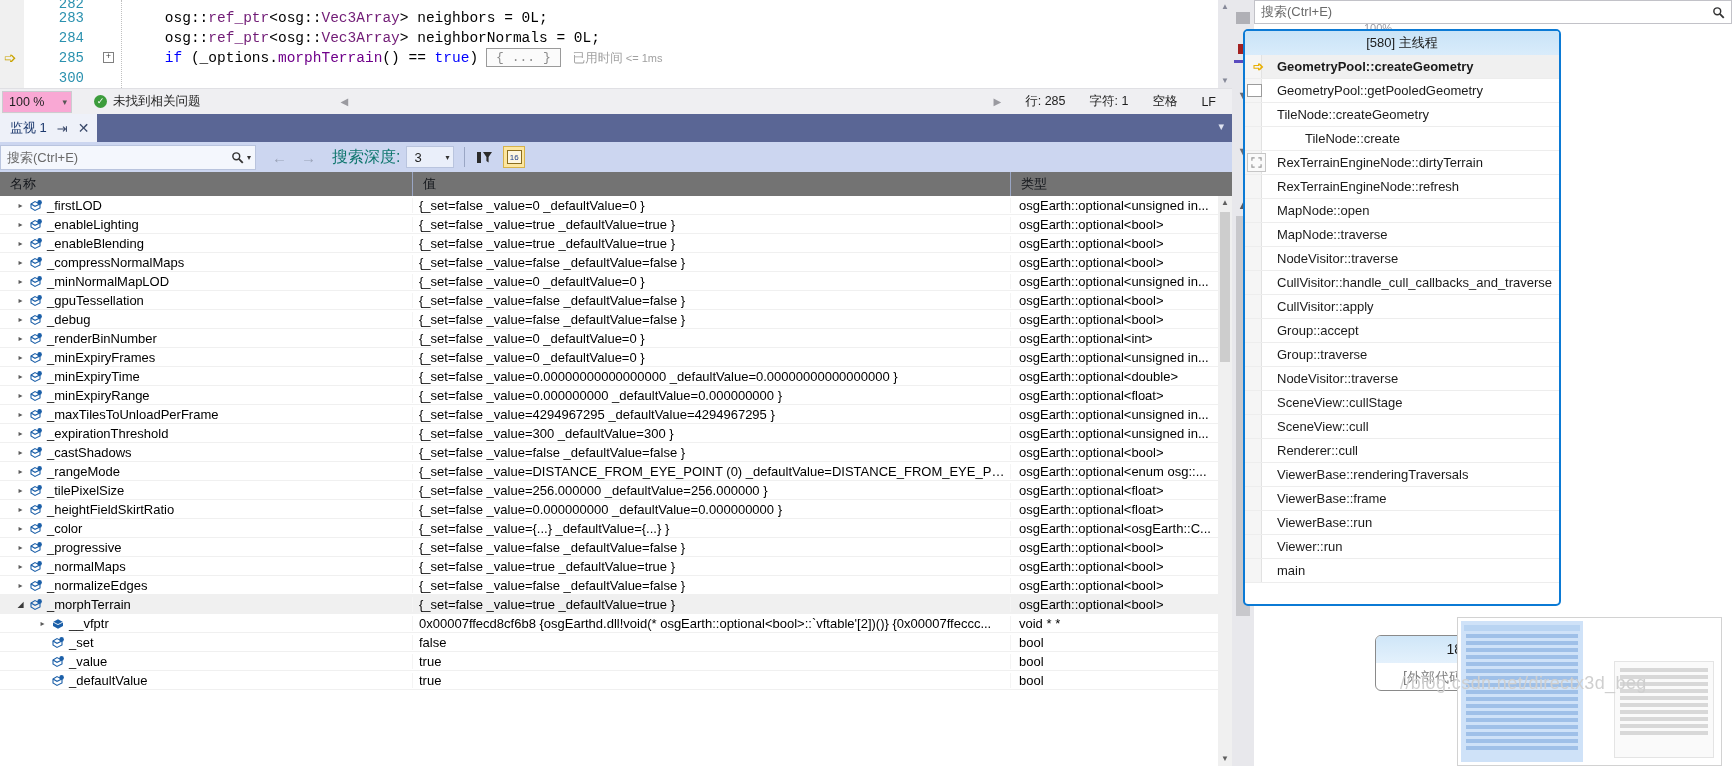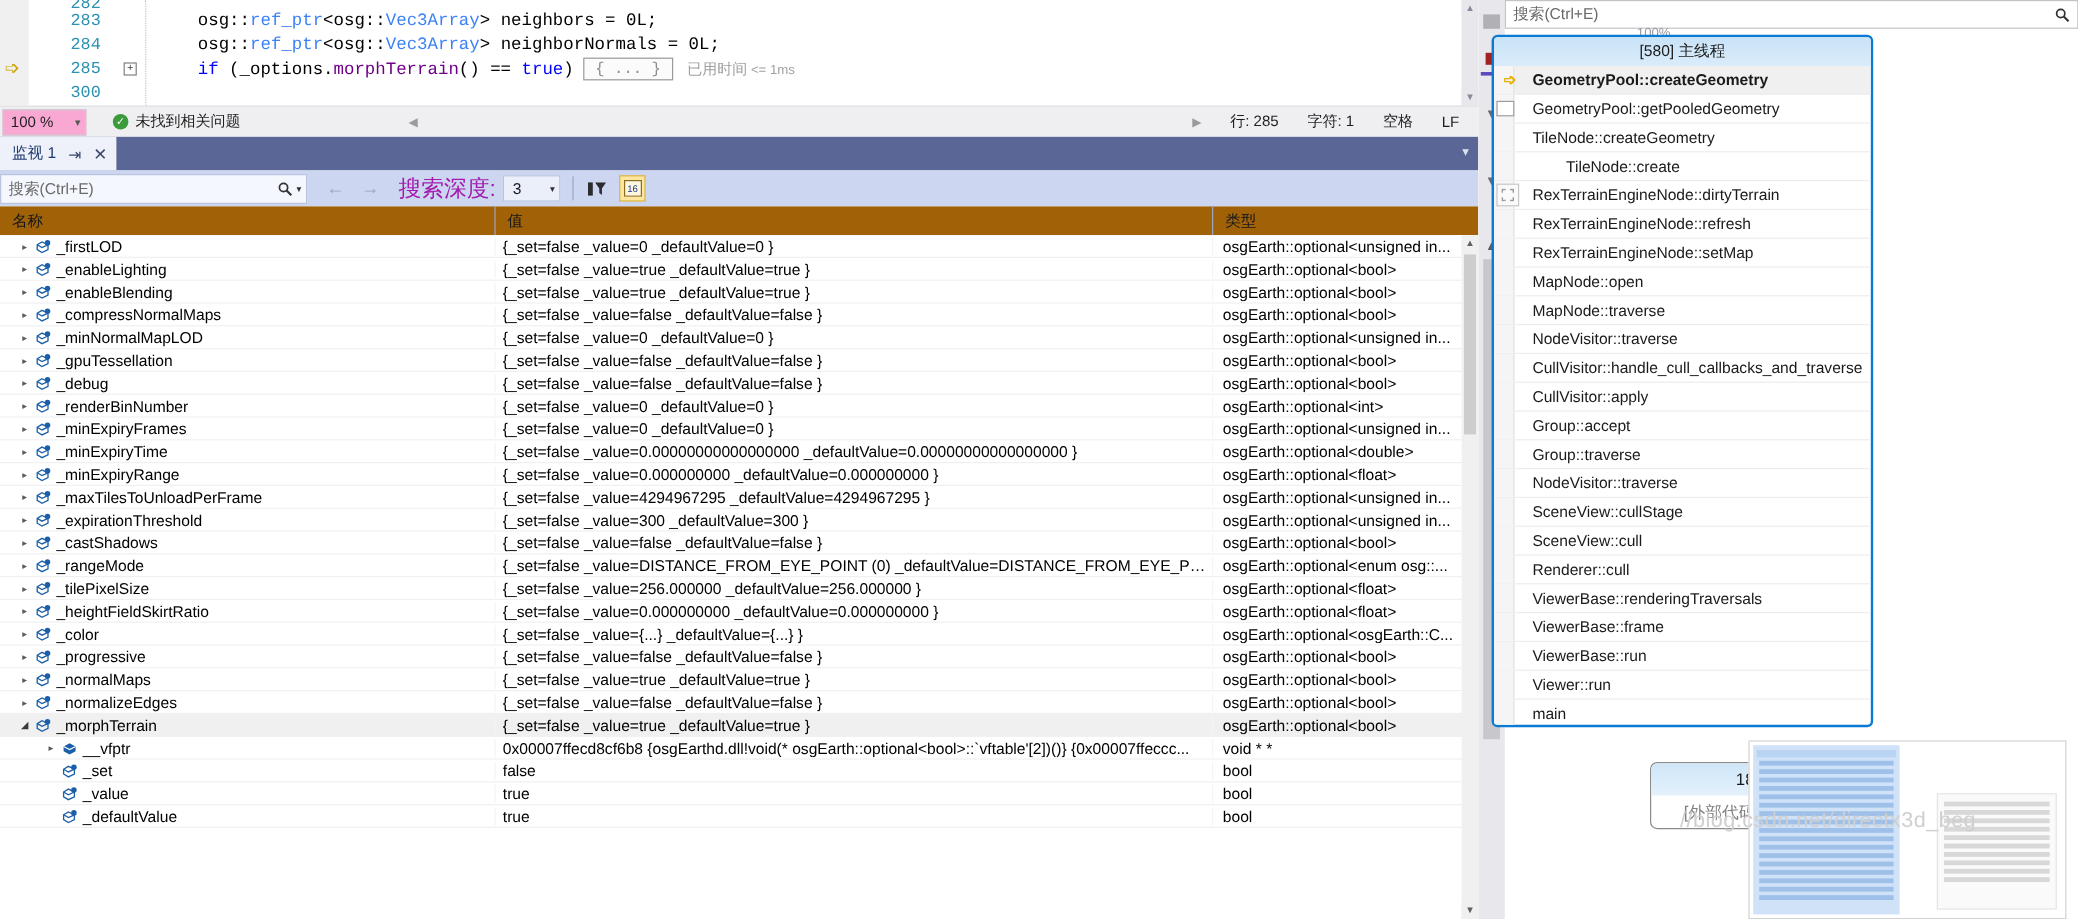--- a/index.html
+++ b/index.html
@@ -43,21 +43,21 @@
     font-size: 9px; line-height: 9px; text-align: center; color: #404040;
     font-family: "Liberation Mono", monospace;
   }
   .ed-code {
     position: absolute; left: 130px; top: 0; right: 14px; height: 88px;
     font-family: "Liberation Mono", monospace; font-size: 14.5px;
   }
   .code-line { height: 20px; line-height: 20px; white-space: pre; }
   .code-line.first { height: 8px; line-height: 8px; overflow: hidden; }
   .kw-blue { color: #0000ff; }
-  .kw-teal { color: #3b82f6; }
+  .kw-teal { color: #701a75; }
   .kw-purple { color: #6f008a; }
   .kw-plain { color: #000000; }
   .collapsed-chunk {
     display: inline-block; border: 1px solid #9a9a9a; background: #fbfbfb;
     color: #8c8c8c; padding: 0 9px; margin-left: 8px; font-size: 13px;
     line-height: 17px; vertical-align: middle; position: relative; top:-1px;
   }
   .elapsed {
     display: inline-block; margin-left: 12px; color: #a0a0a0;
     font-family: "Liberation Sans", sans-serif; font-size: 12.5px;
@@ -135,35 +135,35 @@
     padding: 0 4px 0 6px;
   }
   .search-box input {
     border: 0; outline: none; background: transparent; flex: 1;
     font-family: "Liberation Sans", sans-serif; font-size: 13px; color: #3c3c3c;
   }
   .search-box input::placeholder { color: #6a6a6a; }
   .mag-icon { color:#333; font-size:13px; margin-right:3px; }
   .mag-caret { color:#333; font-size:8px; }
   .nav-arrows { display:flex; gap:14px; margin-left:16px; color:#9aa3b8; font-size:15px; }
-  .depth-label { margin-left: 16px; font-size: 19px; color:#a21caf; }
+  .depth-label { margin-left: 16px; font-size: 16px; color:#0f766e; }
   .depth-select {
     margin-left: 6px; width: 48px; height: 22px; background:#eaeffa;
     border:1px solid #b9c4de; display:flex; align-items:center;
     justify-content:space-between; padding:0 4px 0 7px; font-size:13px;
   }
   .depth-select .caret { font-size:8px; color:#333; }
   .tb-sep { margin-left:10px; width:1px; height:20px; background:#9aa6c4; }
   .tb-btn { margin-left: 8px; width: 22px; height: 22px; display:flex; align-items:center; justify-content:center; }
   .tb-btn.active { background:#fce6a0; border:1px solid #d6b24a; }
 
   
   .tbl-head {
     position: absolute; left: 0; top: 58px; width: 1232px; height: 24px;
-    background: #a16207; display: flex; align-items: flex-end;
+    background: #737373; display: flex; align-items: flex-end;
     font-size: 13px; color: #14171c;
   }
   .th { height:24px; display:flex; align-items:center; padding-left:10px; }
   .th + .th { border-left: 1px solid #9aa6c4; }
   .th-name { width: 412px; }
   .th-value { width: 598px; }
   .th-type { flex: 1; }
 
   .tbl-body {
     position: absolute; left: 0; top: 82px; width: 1232px; bottom: 0;
@@ -851,25 +851,20 @@
               <path d="M1 4 V1 H4 M8 1 H11 V4 M11 8 V11 H8 M4 11 H1 V8" fill="none" stroke="#9a9a9a" stroke-width="1.3"></path>
             </svg>
           </span>
           <span class="cs-spacer"></span>
           <span class="cs-label" style="position: relative; z-index: 2;">RexTerrainEngineNode::dirtyTerrain</span>
         </div>
         <div class="cs-row">
           <div class="cs-gutter"></div>
           <span class="cs-spacer"></span>
           <span class="cs-label" style="position: relative; z-index: 2;">RexTerrainEngineNode::refresh</span>
-        </div>
-        <div class="cs-row">
-          <div class="cs-gutter"></div>
-          <span class="cs-spacer"></span>
-          <span class="cs-label" style="position: relative; z-index: 2;">RexTerrainEngineNode::setMap</span>
         </div>
         <div class="cs-row">
           <div class="cs-gutter"></div>
           <span class="cs-spacer"></span>
           <span class="cs-label" style="position: relative; z-index: 2;">MapNode::open</span>
         </div>
         <div class="cs-row">
           <div class="cs-gutter"></div>
           <span class="cs-spacer"></span>
           <span class="cs-label" style="position: relative; z-index: 2;">MapNode::traverse</span>

